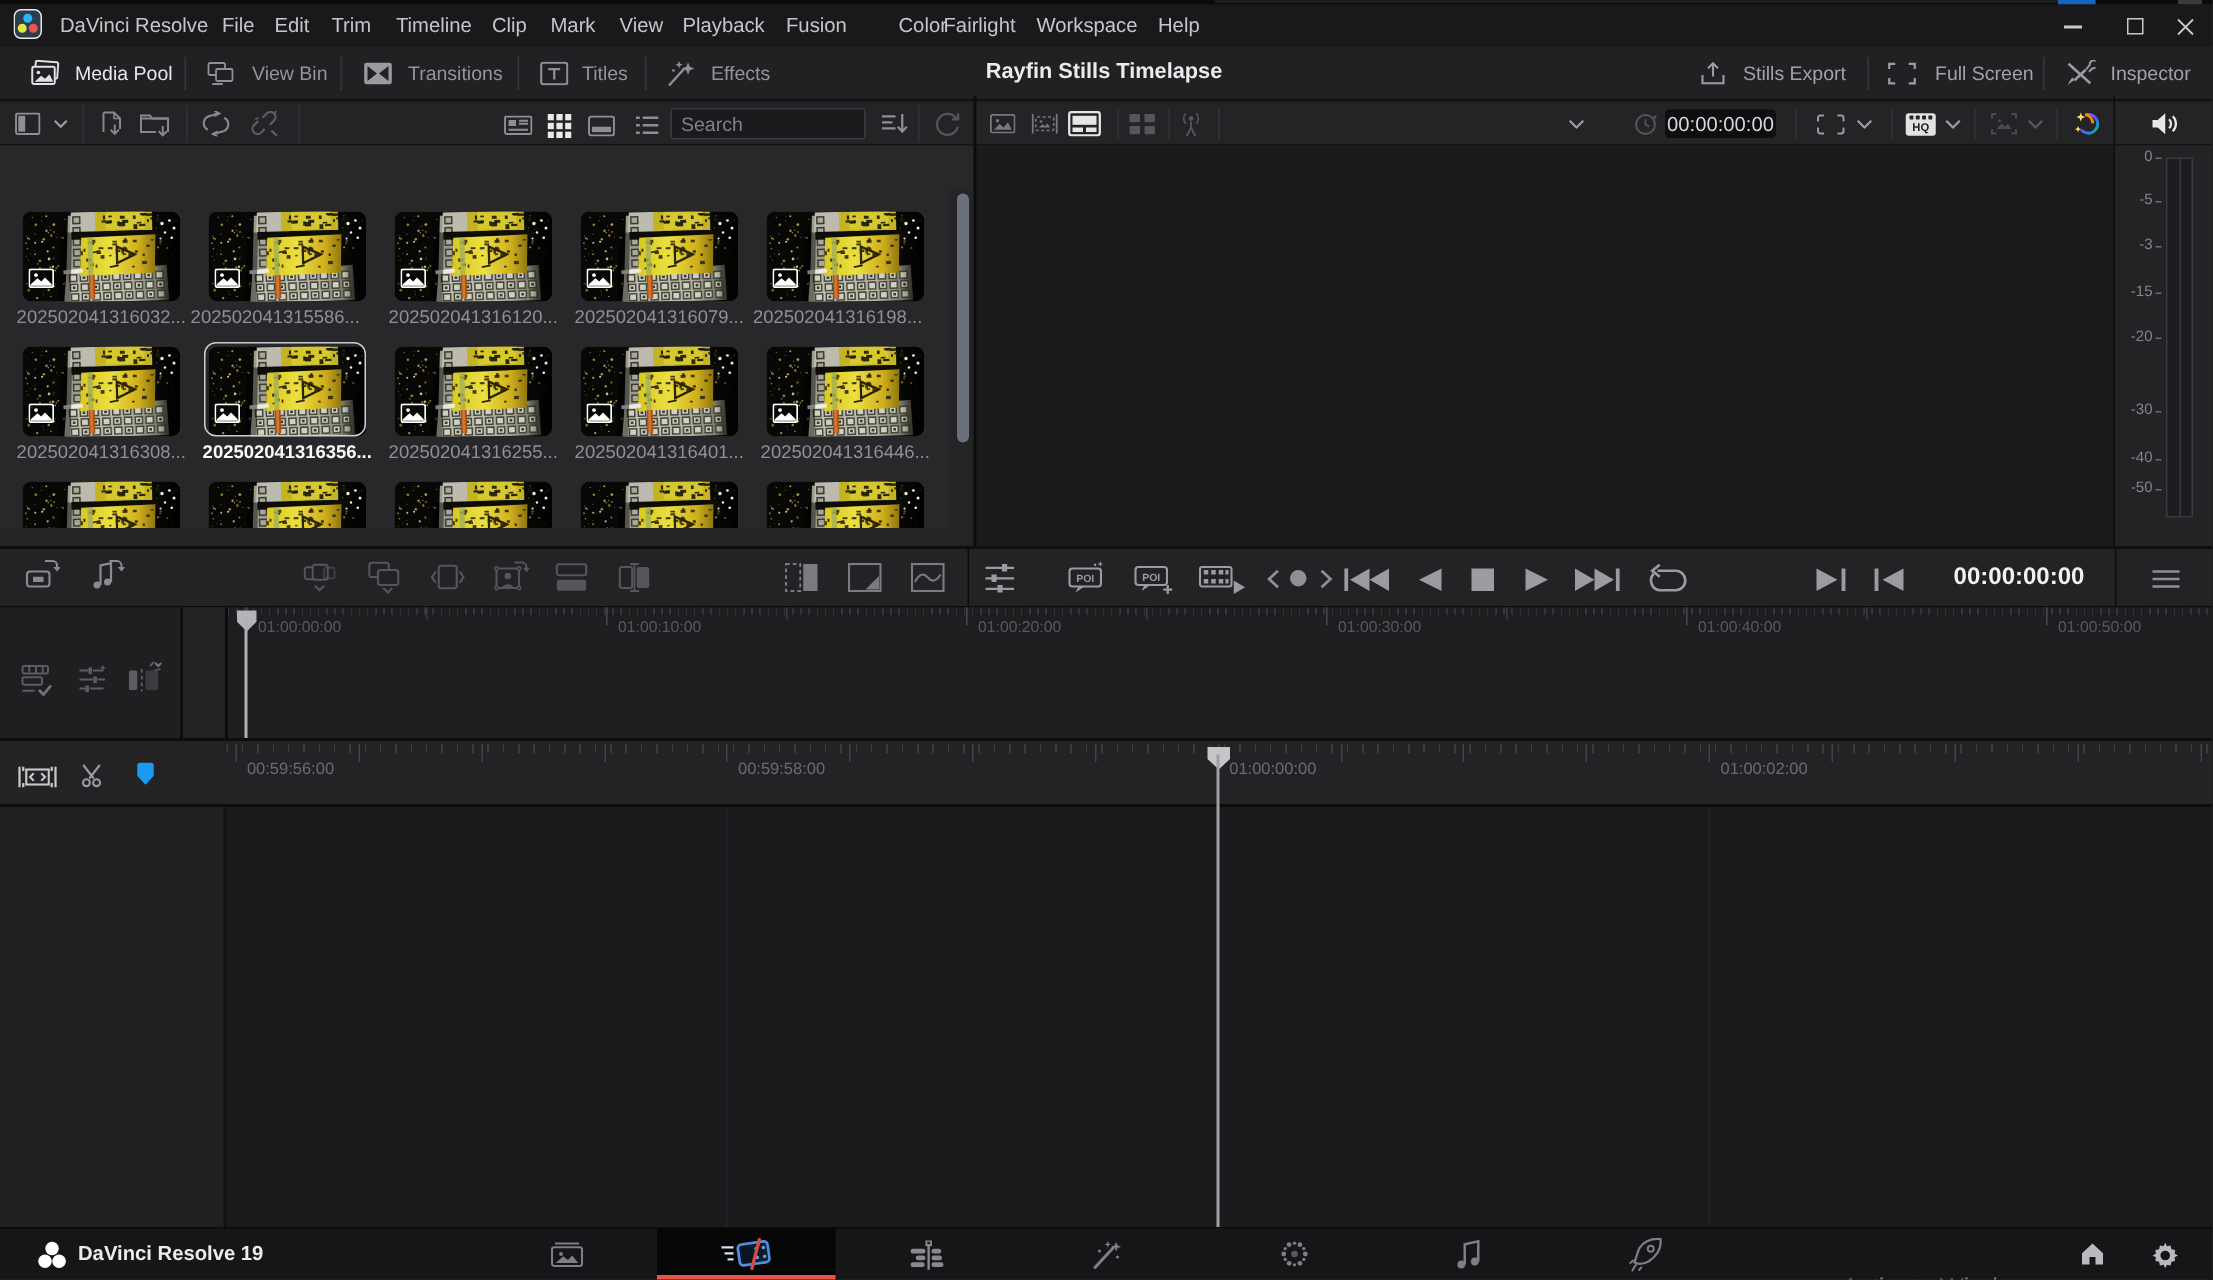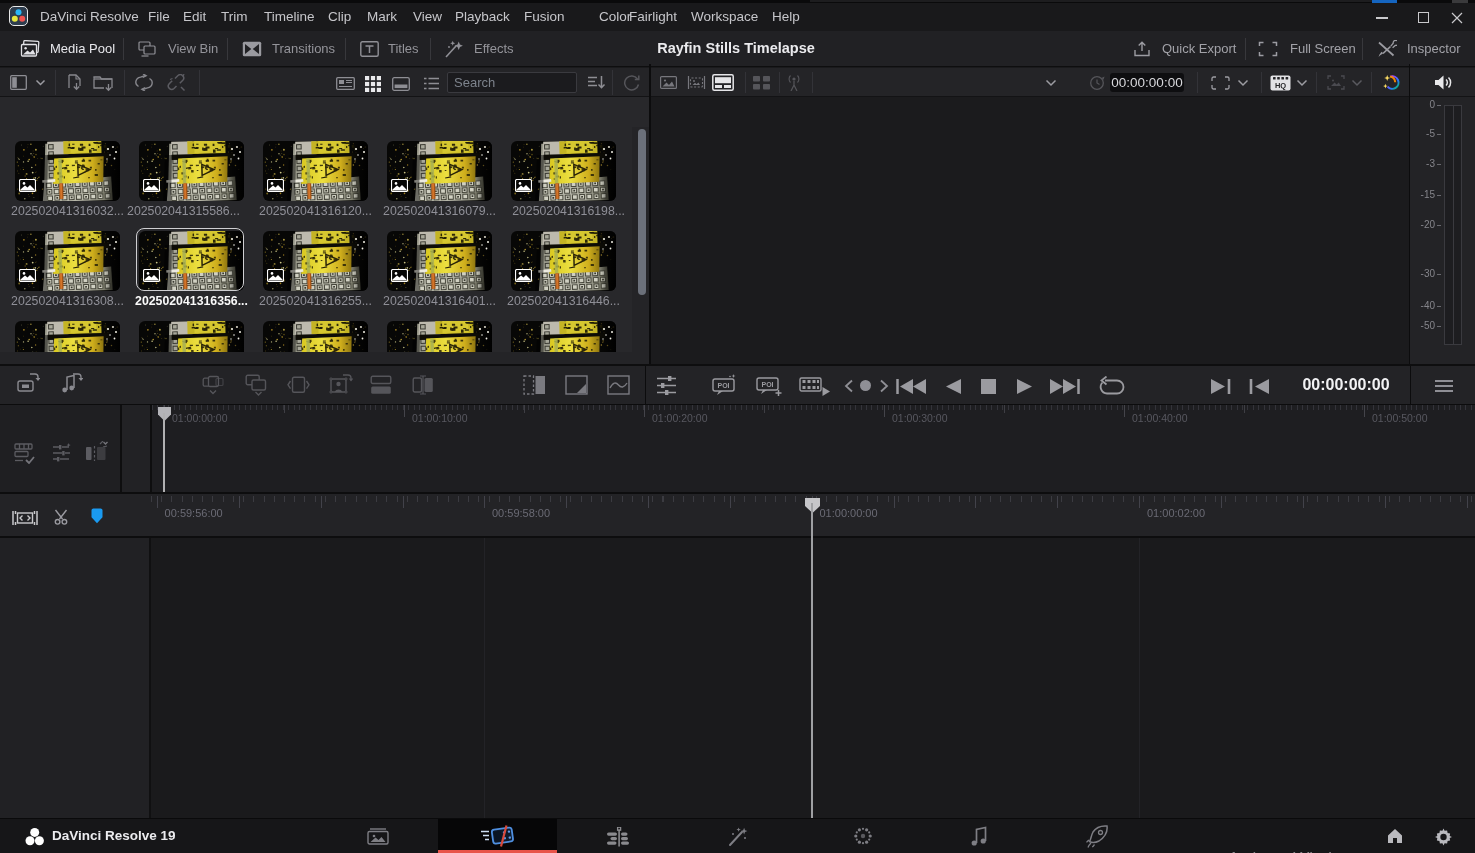--- a/index.html
+++ b/index.html
@@ -310,21 +310,21 @@
       <circle cx="7" cy="8" r="0.9" fill="#909096"></circle>
     </svg>
     <div class="abs" style="left:474px;top:0;line-height:35px;color:#94949a;font-size:13px;">Effects</div>
 
     <div class="abs" style="left:550px;top:0;width:372px;text-align:center;line-height:35px;color:#ebebee;font-size:14.5px;font-weight:bold;">Rayfin Stills Timelapse</div>
 
     <svg class="abs" style="left:1133px;top:9px;" width="18" height="18" viewBox="0 0 18 18">
       <path d="M2 10 v5.5 h14 V10" fill="none" stroke="#9c9ca2" stroke-width="1.4"></path>
       <path d="M9 11 V2.5 M5.7 5.5 L9 2.2 L12.3 5.5" fill="none" stroke="#9c9ca2" stroke-width="1.4"></path>
     </svg>
-    <div class="abs" style="left:1162px;top:0;line-height:35px;color:#a2a2a8;font-size:13px;">Quick Export</div>
+    <div class="abs" style="left:1162px;top:0;line-height:35px;color:#a2a2a8;font-size:13px;">Stills Export</div>
     <div class="abs" style="left:1245px;top:7px;width:1px;height:22px;background:#38383c;"></div>
 
     <svg class="abs" style="left:1258px;top:10px;" width="20" height="16" viewBox="0 0 20 16">
       <path d="M5.5 1.5 H1.5 V5 M14.5 1.5 h4 V5 M5.5 14.5 H1.5 V11 M14.5 14.5 h4 V11" fill="none" stroke="#9c9ca2" stroke-width="1.5"></path>
     </svg>
     <div class="abs" style="left:1290px;top:0;line-height:35px;color:#a2a2a8;font-size:13px;">Full Screen</div>
     <div class="abs" style="left:1362px;top:7px;width:1px;height:22px;background:#38383c;"></div>
 
     <svg class="abs" style="left:1377px;top:9px;" width="20" height="18" viewBox="0 0 20 18">
       <path d="M2 2.5 L16.5 15.5" stroke="#9c9ca2" stroke-width="1.7"></path>
@@ -573,21 +573,21 @@
         <div style="position:absolute;left:511px;top:12.7px;width:105px;height:60px;border-radius:6px;overflow:hidden;">
           <svg width="105" height="60" viewBox="0 0 105 60">
             <use href="#tmb"></use>
           </svg>
         </div>
         <svg style="position:absolute;left:515px;top:50.7px;" width="17" height="13" viewBox="0 0 17 13">
           <rect x="0.5" y="0.5" width="16" height="12" rx="1.5" fill="none" stroke="#fff" stroke-width="1.2"></rect>
           <circle cx="5" cy="4.4" r="1.3" fill="#fff"></circle>
           <path d="M1.5 10.5 L6 6.5 L8.5 8.6 L11 6 L15.5 10.5 L15.5 11.5 L1.5 11.5 Z" fill="#fff"></path>
         </svg>
-        <div style="position:absolute;left:502px;top:75.7px;width:123px;text-align:right;font-size:12.3px;color:#8f8f97;">202502041316198...</div>
+        <div style="position:absolute;left:502px;top:75.7px;width:123px;text-align:left;font-size:12.3px;color:#8f8f97;">202502041316198...</div>
         <div style="position:absolute;left:15px;top:103px;width:105px;height:60px;border-radius:6px;overflow:hidden;">
           <svg width="105" height="60" viewBox="0 0 105 60">
             <use href="#tmb"></use>
           </svg>
         </div>
         <svg style="position:absolute;left:19px;top:141px;" width="17" height="13" viewBox="0 0 17 13">
           <rect x="0.5" y="0.5" width="16" height="12" rx="1.5" fill="none" stroke="#fff" stroke-width="1.2"></rect>
           <circle cx="5" cy="4.4" r="1.3" fill="#fff"></circle>
           <path d="M1.5 10.5 L6 6.5 L8.5 8.6 L11 6 L15.5 10.5 L15.5 11.5 L1.5 11.5 Z" fill="#fff"></path>
         </svg>

